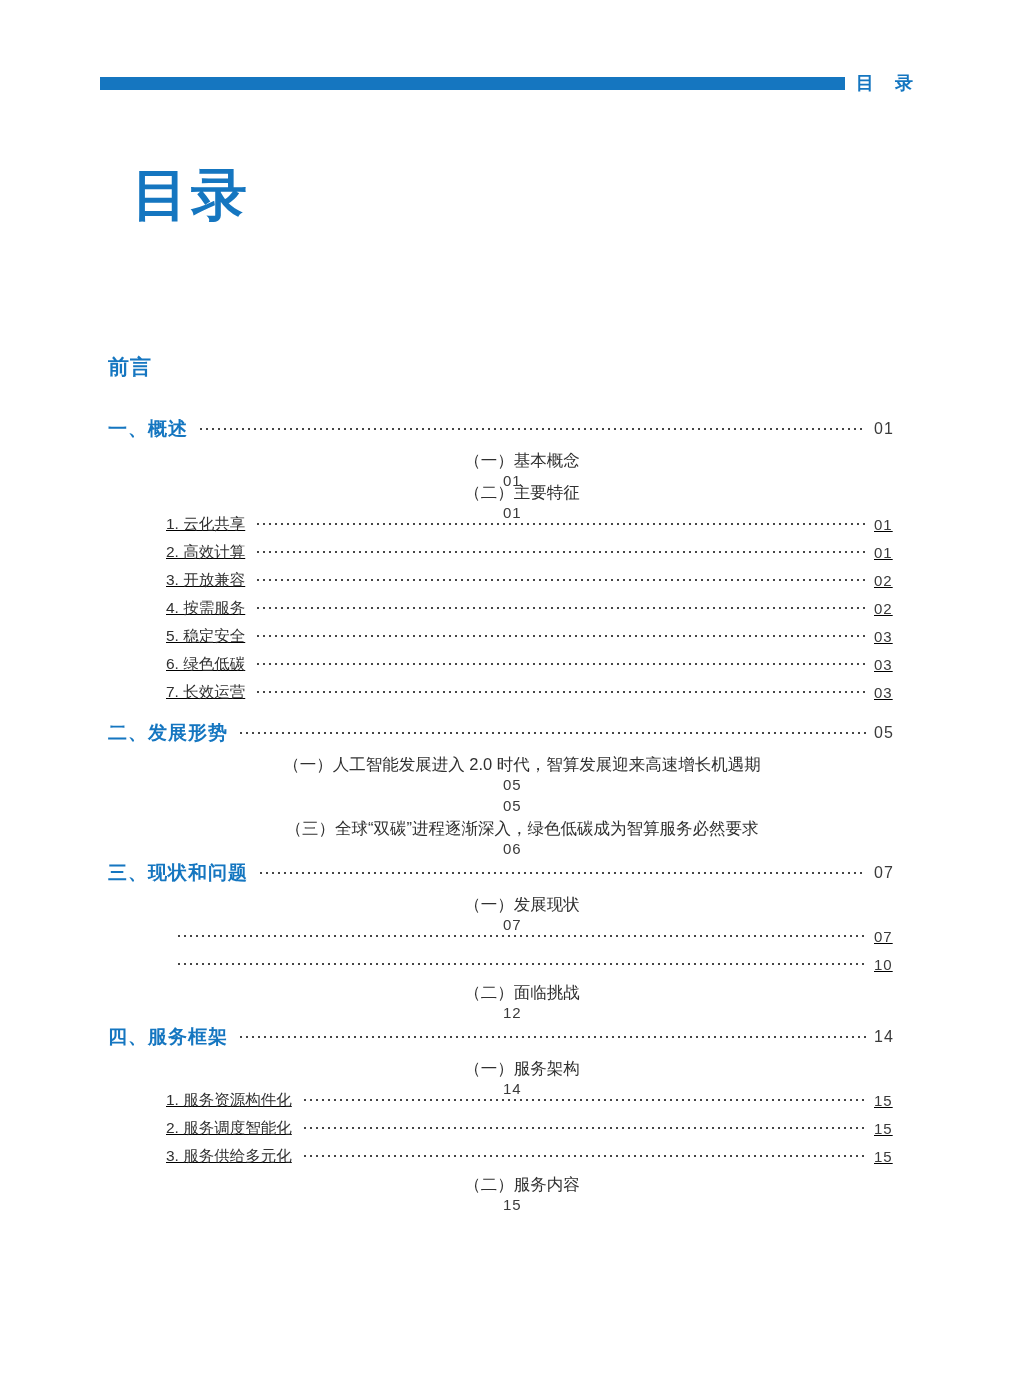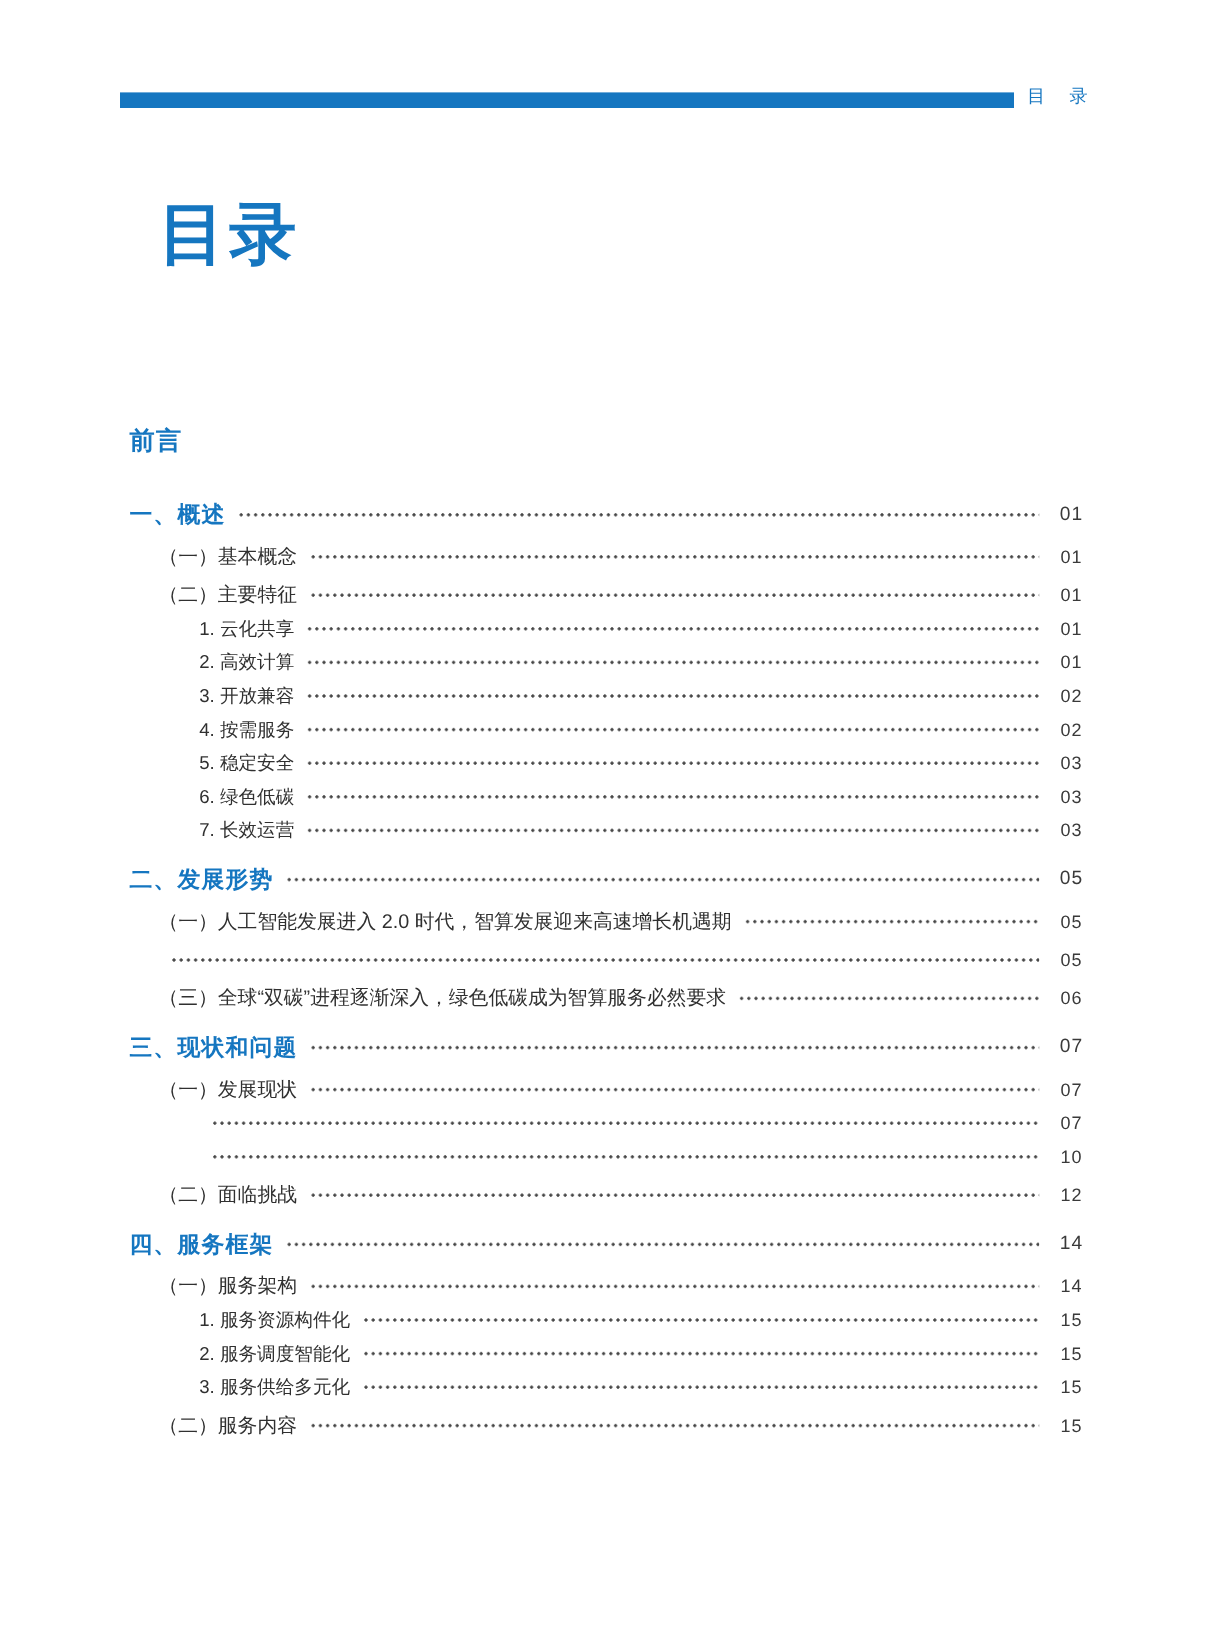--- a/index.html
+++ b/index.html
@@ -10,21 +10,21 @@
     width: 1020px; height: 1375px; position: relative; overflow: hidden;
   }
   .page { position: absolute; inset: 0; background: #fff; }
 
   .top-rule {
     position: absolute; left: 100px; top: 77px;
     width: 745px; height: 13px; background: var(--accent);
   }
   .top-label {
     position: absolute; left: 856px; top: 71px;
-    color: var(--accent); font-weight: 400; font-size: 15px;
+    color: var(--accent); font-weight: 700; font-size: 18px;
     letter-spacing: 8px; white-space: nowrap;
   }
 
   .doc-title {
     position: absolute; left: 108px; top: 158px;
     color: var(--accent); font-weight: 700; font-size: 56px;
     letter-spacing: 3px;
     margin-left: 24px;
   }
 
@@ -39,32 +39,32 @@
   }
   .toc-row { display: flex; align-items: center; height: 28px; }
   .toc-label { white-space: nowrap; flex: none; }
   .toc-leader {
     flex: 1 1 auto; height: 28px; margin: 0 8px 0 10px;
     background-image: radial-gradient(circle, var(--dot) 1.1px, transparent 1.45px);
     background-size: 6px 6px; background-repeat: repeat-x;
     background-position: 0 center;
   }
   .toc-page {
-    flex: none; width: 38px; text-align: center;
+    flex: none; width: 38px; text-align: left;
     color: #3a3a3a; font-size: 15px; letter-spacing: 1px;
   }
 
   .level-0 { margin-top: 13px; margin-bottom: 7px; }
   .level-0 .toc-label { color: var(--accent); font-weight: 700; font-size: 19px; letter-spacing: 1px; }
   .level-0 .toc-page { font-size: 16px; }
 
-  .level-1 { margin-top: 4px; padding-left: 24px; }
+  .level-1 { margin-top: 4px; padding-left: 24px; flex-direction: column; }
   .level-1 .toc-label { color: var(--ink); font-size: 16.5px; }
 
-  .level-2 { padding-left: 58px; }
+  .level-2 { padding-left: 58px; text-decoration: underline; }
   .level-2 .toc-label { color: var(--ink); font-size: 15.5px; }
 </style>
 </head>
 <body>
 
 <div class="page">
 
   <div class="top-rule"></div>
   <div class="top-label">目 录</div>
 

